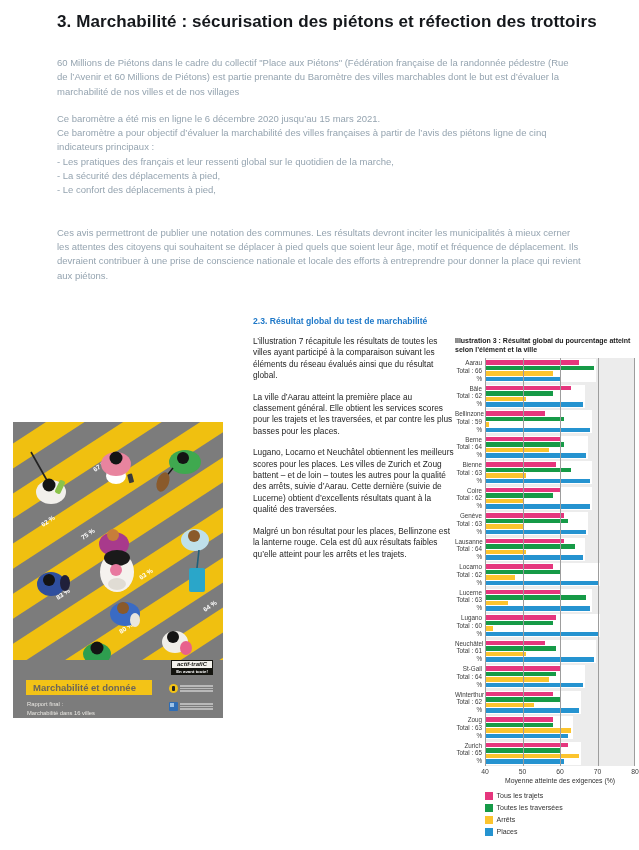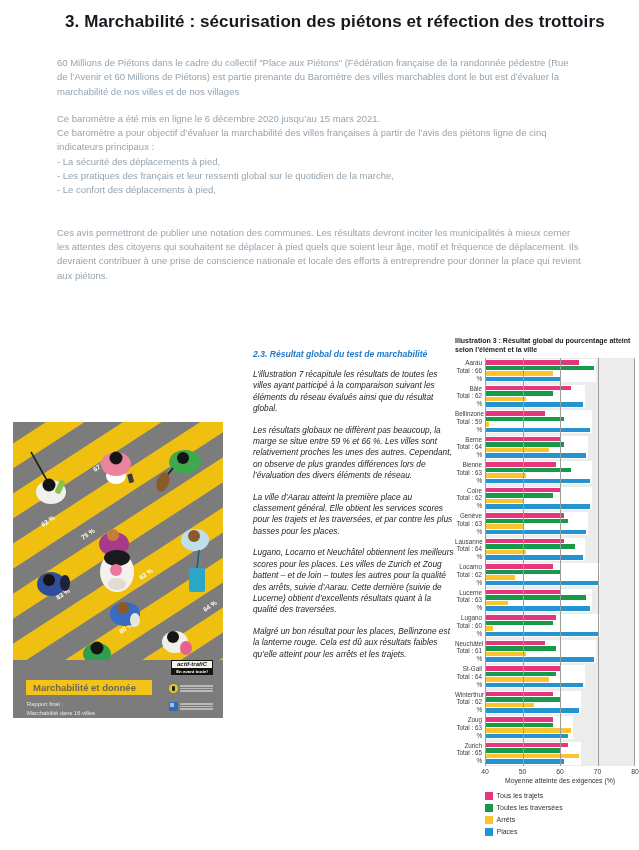--- a/index.html
+++ b/index.html
@@ -2,21 +2,21 @@
 <html><head>
 <meta charset="utf-8">
 <style>
   html,body{margin:0;padding:0;}
   body{
     width:639px;height:850px;position:relative;background:#ffffff;
     font-family:"Liberation Sans",sans-serif;overflow:hidden;
   }
   
   .page-title{
-    position:absolute;left:65px;top:12px;width:560px;
+    position:absolute;left:57px;top:12px;width:560px;
     font-size:17px;font-weight:bold;color:#15181c;letter-spacing:.1px;
   }
   .intro{
     position:absolute;left:57px;top:56px;width:524px;
     font-size:9.5px;line-height:14.3px;color:#95a4b0;
   }
   .intro .para{margin:0;}
   .intro .gap13{margin-top:13px;}
   .intro .gap28{margin-top:28px;}
   
@@ -36,21 +36,21 @@
   .at-logo .l2{background:#14140f;color:#fff;font-size:4.4px;line-height:6px;font-weight:bold;}
   .partner{position:absolute;right:10px;width:44px;}
   .partner .row{display:flex;align-items:center;margin-bottom:3px;}
   .partner .mark{width:9px;height:9px;border-radius:50%;background:#f3c317;position:relative;flex:none;}
   .partner .mark.sq{border-radius:1px;background:#2f6db5;}
   .partner .mark::after{content:"";position:absolute;left:3px;top:2px;width:3px;height:5px;background:#222;border-radius:1px;}
   .partner .mark.sq::after{background:#9cc2e8;width:4px;height:4px;left:1px;top:1px;border-radius:0;}
   .partner .lines{margin-left:2px;flex:1;}
   .partner .lines i{display:block;height:1.4px;background:#b9b9b9;margin:1px 0;}
   
-  .article{position:absolute;left:253px;top:349px;width:202px;color:#1f1f1f;font-style:italic;}
+  .article{position:absolute;left:253px;top:316px;width:202px;color:#1f1f1f;}
   .article h2{margin:0;font-size:8.6px;color:#1e78c8;font-weight:bold;}
   .article p{margin:10px 0 0 0;font-size:8.3px;line-height:11.4px;text-align:left;}
   
   .chart{position:absolute;left:455px;top:337px;width:182px;}
   .chart-title{font-size:7px;font-weight:bold;color:#1c1c1c;line-height:8.5px;width:176px;margin-bottom:4px;}
   .chart-body{display:flex;}
   .gutter{width:30px;flex:none;display:flex;flex-direction:column;}
   .label-cell{height:25.5px;display:flex;flex-direction:column;justify-content:center;text-align:right;
     font-size:6.3px;line-height:7.6px;color:#3c3c3c;padding-right:3px;box-sizing:border-box;}
   .plot{position:relative;width:150px;background:#ececec;flex:none;}
@@ -70,22 +70,22 @@
 </head>
 <body>
 
 <div class="page-title">3. Marchabilité : sécurisation des piétons et réfection des trottoirs</div>
 
 <div class="intro">
   <p class="para">60 Millions de Piétons dans le cadre du collectif "Place aux Piétons" (Fédération française de la randonnée pédestre (Rue de l’Avenir et 60 Millions de Piétons) est partie prenante du Baromètre des villes marchables dont le but est d’évaluer la marchabilité de nos villes et de nos villages</p>
   <p class="para gap13">Ce baromètre a été mis en ligne le 6 décembre 2020 jusqu’au 15 mars 2021.</p>
   <p class="para">Ce baromètre a pour objectif d’évaluer la marchabilité des villes françaises à partir de l’avis des piétons ligne de cinq indicateurs principaux :</p>
   <div id="intro-bullets">
+      <p class="para">- Les pratiques des français et leur ressenti global sur le quotidien de la marche,</p>
       <p class="para">- La sécurité des déplacements à pied,</p>
-      <p class="para">- Les pratiques des français et leur ressenti global sur le quotidien de la marche,</p>
       <p class="para">- Le confort des déplacements à pied,</p>
     </div>
   <p class="para gap28">Ces avis permettront de publier une notation des communes. Les résultats devront inciter les municipalités à mieux cerner les attentes des citoyens qui souhaitent se déplacer à pied quels que soient leur âge, motif et fréquence de déplacement. Ils devraient contribuer à une prise de conscience nationale et locale des efforts à entreprendre pour donner la place qui revient aux piétons.</p>
 </div>
 
 <div class="poster">
   <svg id="poster-scene" width="210" height="238" viewBox="0 0 210 238">
     <rect width="210" height="238" fill="#7c7c7c"></rect>
     <g transform="rotate(-33 105 119)">
       <rect x="-160" y="-146" width="540" height="21" fill="#f0c010"></rect>
@@ -194,21 +194,20 @@
   <div class="poster-caption">
     <div>Rapport final :</div>
     <div>Marchabilité dans 16 villes</div>
   </div>
 </div>
 
 <div class="article">
   <h2>2.3. Résultat global du test de marchabilité</h2>
   <div id="section-paragraphs">
       <p>L’illustration 7 récapitule les résultats de toutes les villes ayant participé à la comparaison suivant les éléments du réseau évalués ainsi que du résultat global.</p>
-      <p>Les résultats globaux ne diffèrent pas beaucoup, la marge se situe entre 59 % et 66 %. Les villes sont relativement proches les unes des autres. Cependant, on observe de plus grandes différences lors de l’évaluation des divers éléments de réseau.</p>
       <p>La ville d’Aarau atteint la première place au classement général. Elle obtient les services scores pour les trajets et les traversées, et par contre les plus basses pour les places.</p>
       <p>Lugano, Locarno et Neuchâtel obtiennent les meilleurs scores pour les places. Les villes de Zurich et Zoug battent – et de loin – toutes les autres pour la qualité des arrêts, suivie d’Aarau. Cette dernière (suivie de Lucerne) obtient d’excellents résultats quant à la qualité des traversées.</p>
       <p>Malgré un bon résultat pour les places, Bellinzone est la lanterne rouge. Cela est dû aux résultats faibles qu’elle atteint pour les arrêts et les trajets.</p>
     </div>
 </div>
 
 <div class="chart">
   <div class="chart-title">Illustration 3 : Résultat global du pourcentage atteint selon l’élément et la ville</div>
   <div class="chart-body">
     <div class="gutter" id="chart-gutter">

